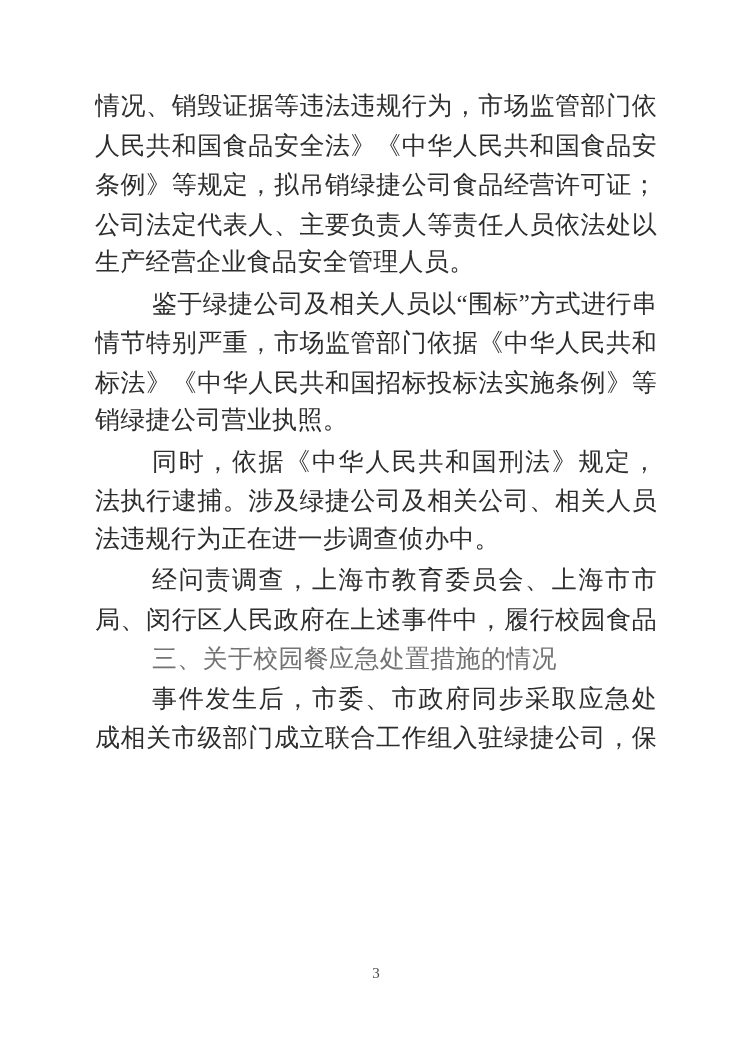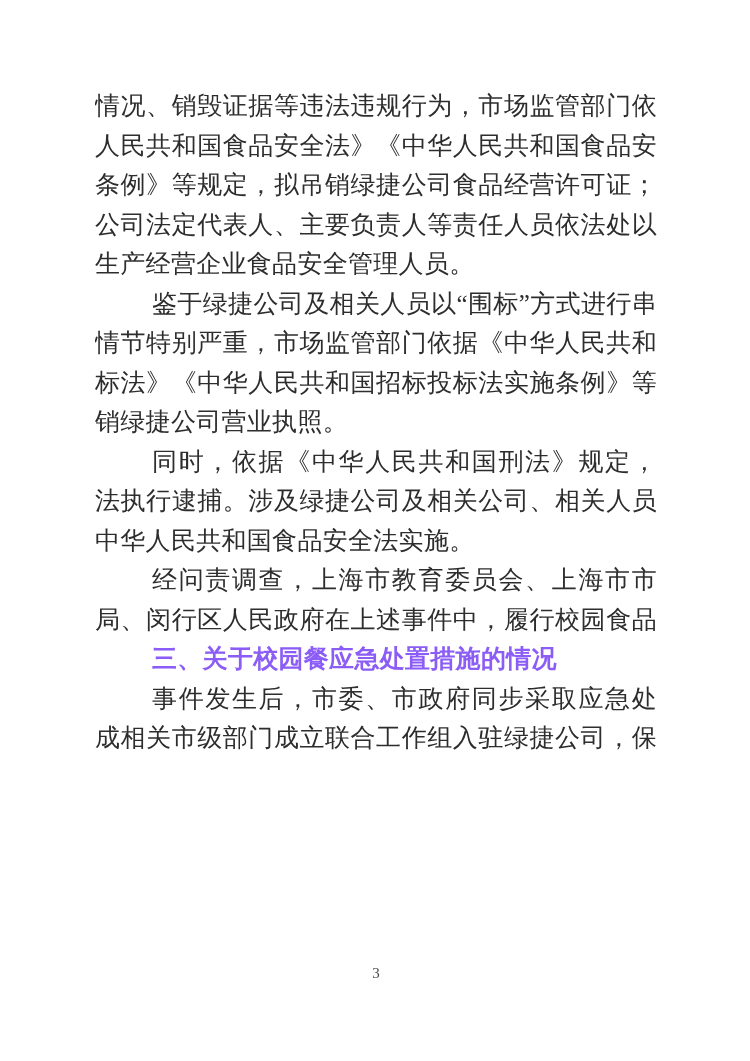--- a/index.html
+++ b/index.html
@@ -30,25 +30,26 @@
     text-align: justify;
     text-align-last: justify;
     text-justify: inter-character;
     letter-spacing: 0.3px;
   }
   .ind {
     text-indent: 57px;
   }
   .end {
     text-align-last: left;
+    font-family: Liberation Mono, monospace;
   }
   .heading {
     font-family: "Liberation Sans", "DejaVu Sans", sans-serif;
-    font-weight: 700;
-    color: #8b5cf6;
+    font-weight: 400;
+    color: #737373;
     text-align-last: left;
   }
   .page-num {
     position: absolute;
     left: 95px;
     top: 961px;
     width: 562px;
     text-align: center;
     font-size: 15px;
     line-height: 24px;
@@ -68,21 +69,21 @@
     <div class="line">公司法定代表人、主要负责人等责任人员依法处以罚款，相</div>
     <div class="line end">生产经营企业食品安全管理人员。</div>
 
     <div class="line ind">鉴于绿捷公司及相关人员以“围标”方式进行串通投标，</div>
     <div class="line">情节特别严重，市场监管部门依据《中华人民共和国招标投</div>
     <div class="line">标法》《中华人民共和国招标投标法实施条例》等规定，拟吊</div>
     <div class="line end">销绿捷公司营业执照。</div>
 
     <div class="line ind">同时，依据《中华人民共和国刑法》规定，张某华等 8</div>
     <div class="line">法执行逮捕。涉及绿捷公司及相关公司、相关人员的其他违</div>
-    <div class="line end">中华人民共和国食品安全法实施。</div>
+    <div class="line end">法违规行为正在进一步调查侦办中。</div>
 
     <div class="line ind">经问责调查，上海市教育委员会、上海市市场监督管理</div>
     <div class="line">局、闵行区人民政府在上述事件中，履行校园食品安全的主</div>
 
     <div class="line ind heading">三、关于校园餐应急处置措施的情况</div>
 
     <div class="line ind">事件发生后，市委、市政府同步采取应急处置措施，责</div>
     <div class="line">成相关市级部门成立联合工作组入驻绿捷公司，保障校园餐</div>
 
   </div>

